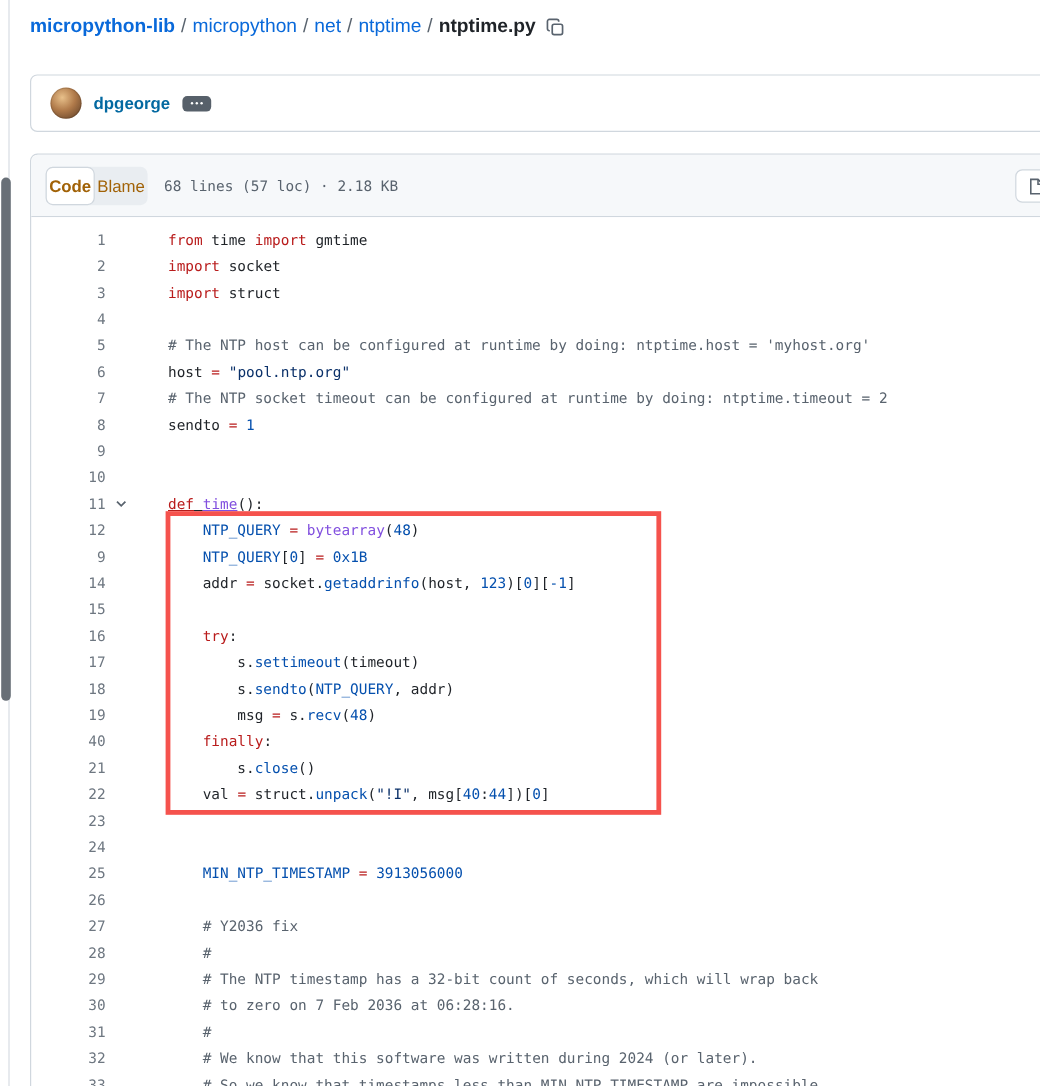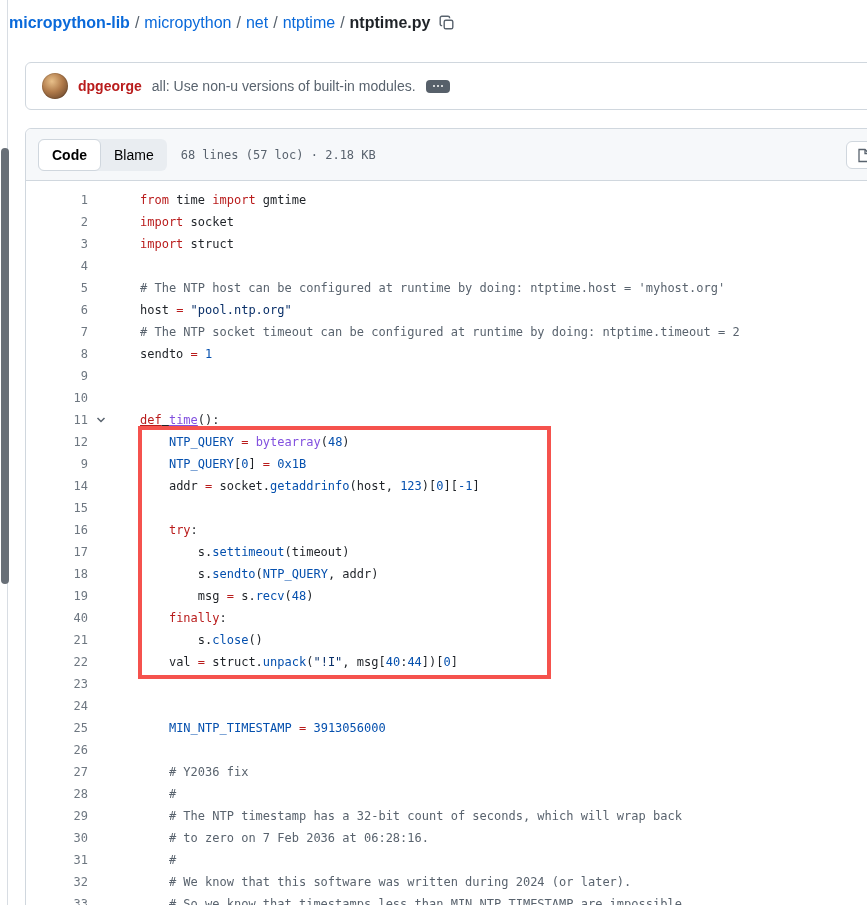--- a/index.html
+++ b/index.html
@@ -5,48 +5,48 @@
   * { margin:0; padding:0; box-sizing:border-box; }
   html,body { width:867px; height:905px; background:#fff; overflow:hidden;
               font-family:"Liberation Sans", sans-serif; }
   .page { position:relative; width:867px; height:905px; overflow:hidden; }
 
   
   .rail-track { position:absolute; left:7px; top:0; width:1px; height:100%; background:#d8dde3; }
   .rail-thumb { position:absolute; left:1px; top:148px; width:8px; height:436px; background:#686f77; border-radius:4px; }
 
   
-  .breadcrumb { position:absolute; left:9px; top:14px; font-size:16px; display:flex; align-items:center; white-space:nowrap; }
+  .breadcrumb { position:absolute; left:25px; top:14px; font-size:16px; display:flex; align-items:center; white-space:nowrap; }
   .bc-sep { color:#59636e; padding:0 5px; }
   .bc-link { color:#0969da; text-decoration:none; cursor:pointer; }
   .bc-repo { font-weight:700; }
   .bc-current { color:#1f2328; font-weight:700; }
   .bc-copy { margin-left:9px; display:inline-flex; cursor:pointer; }
 
   
   .commit-bar { position:absolute; left:25px; top:62px; right:-30px; height:48px;
                 border:1px solid #d0d7de; border-radius:6px; background:#fff;
                 display:flex; align-items:center; padding-left:16px; }
   .avatar { width:26px; height:26px; border-radius:50%; flex:0 0 auto;
             background:radial-gradient(circle at 38% 32%, #e8c08a 0%, #b07a4a 45%, #6e4a2e 85%);
             box-shadow:inset 0 0 0 1px rgba(0,0,0,.12); }
-  .commit-author { font-size:14px; font-weight:700; color:#b91c1c; margin-left:10px; }
+  .commit-author { font-size:14px; font-weight:700; color:#0369a1; margin-left:10px; }
   .commit-msg { font-size:14px; color:#59636e; margin-left:10px; }
   .ellipsis-btn { margin-left:10px; width:24px; height:13px; border:none; border-radius:4px;
                   background:#57606a; display:inline-flex; align-items:center; justify-content:center; gap:2px; cursor:pointer; }
   .ellipsis-btn i { width:2px; height:2px; border-radius:1px; background:#fff; display:block; }
 
   
   .file-box { position:absolute; left:25px; top:128px; right:-30px; bottom:-30px;
               border:1px solid #d0d7de; border-radius:6px 6px 0 0; background:#fff; }
   .file-header { position:relative; height:52px; background:#f6f8fa; border-bottom:1px solid #d0d7de;
                  border-radius:6px 6px 0 0; display:flex; align-items:center; padding-left:12px; }
   .seg { display:flex; background:#e9edf1; border-radius:6px; height:32px; }
-  .seg-btn { height:32px; padding:0 13px; display:flex; align-items:center; font-size:14px;
-             color:#000000; background:transparent; border:none; border-radius:6px; cursor:pointer; }
+  .seg-btn { height:32px; padding:0 2px; display:flex; align-items:center; font-size:14px;
+             color:#a16207; background:transparent; border:none; border-radius:6px; cursor:pointer; }
   .seg-btn.active { background:#fff; border:1px solid #d0d7de; font-weight:700; }
   .file-meta { margin-left:14px; font-family:"DejaVu Sans Mono", monospace; font-size:12px; color:#59636e; }
   .hdr-cut-btn { position:absolute; left:820px; top:12px; width:60px; height:28px; background:#fff;
                  border:1px solid #d0d7de; border-radius:6px; display:flex; align-items:center;
                  padding-left:10px; cursor:pointer; }
 
   
   .code-area { padding-top:8px; font-family:"DejaVu Sans Mono", monospace; font-size:12px; }
   .row { display:flex; height:22px; line-height:22px; }
   .ln { width:62px; text-align:right; color:#6e7781; cursor:pointer; flex:0 0 auto; }
@@ -75,21 +75,20 @@
       <svg width="16" height="16" viewBox="0 0 16 16" fill="none" stroke="#59636e" stroke-width="1.4">
         <rect x="5.2" y="5.2" width="8.6" height="8.6" rx="1.6"></rect>
         <path d="M3.2 10.6 H2.8 A1.6 1.6 0 0 1 1.2 9 V2.8 A1.6 1.6 0 0 1 2.8 1.2 H9 A1.6 1.6 0 0 1 10.6 2.8 V3.2"></path>
       </svg>
     </span>
   </nav>
 
   <div class="commit-bar">
     <span class="avatar"></span>
     <span class="commit-author">dpgeorge</span>
-    <span class="commit-msg">all: Use non-u versions of built-in modules.</span>
     <button class="ellipsis-btn">
         <i></i>
         <i></i>
         <i></i>
       </button>
   </div>
 
   <div class="file-box">
     <div class="file-header">
       <div class="seg">

